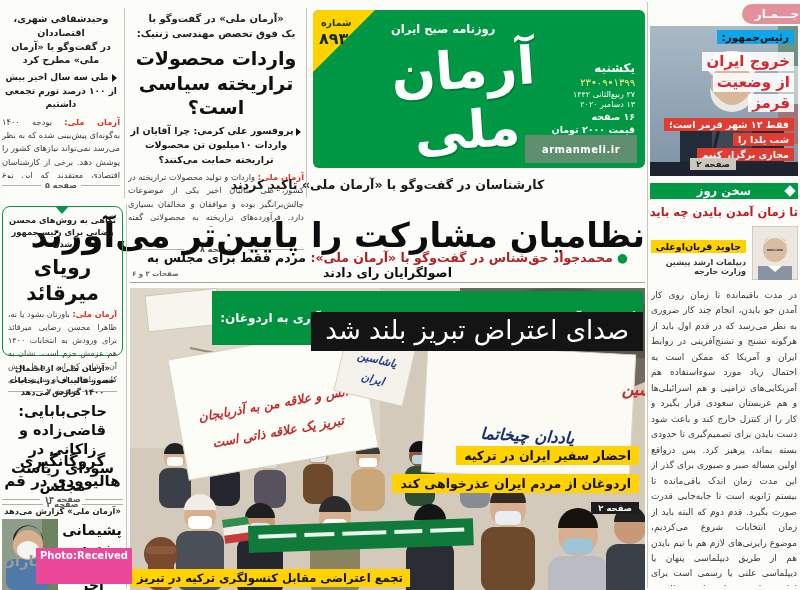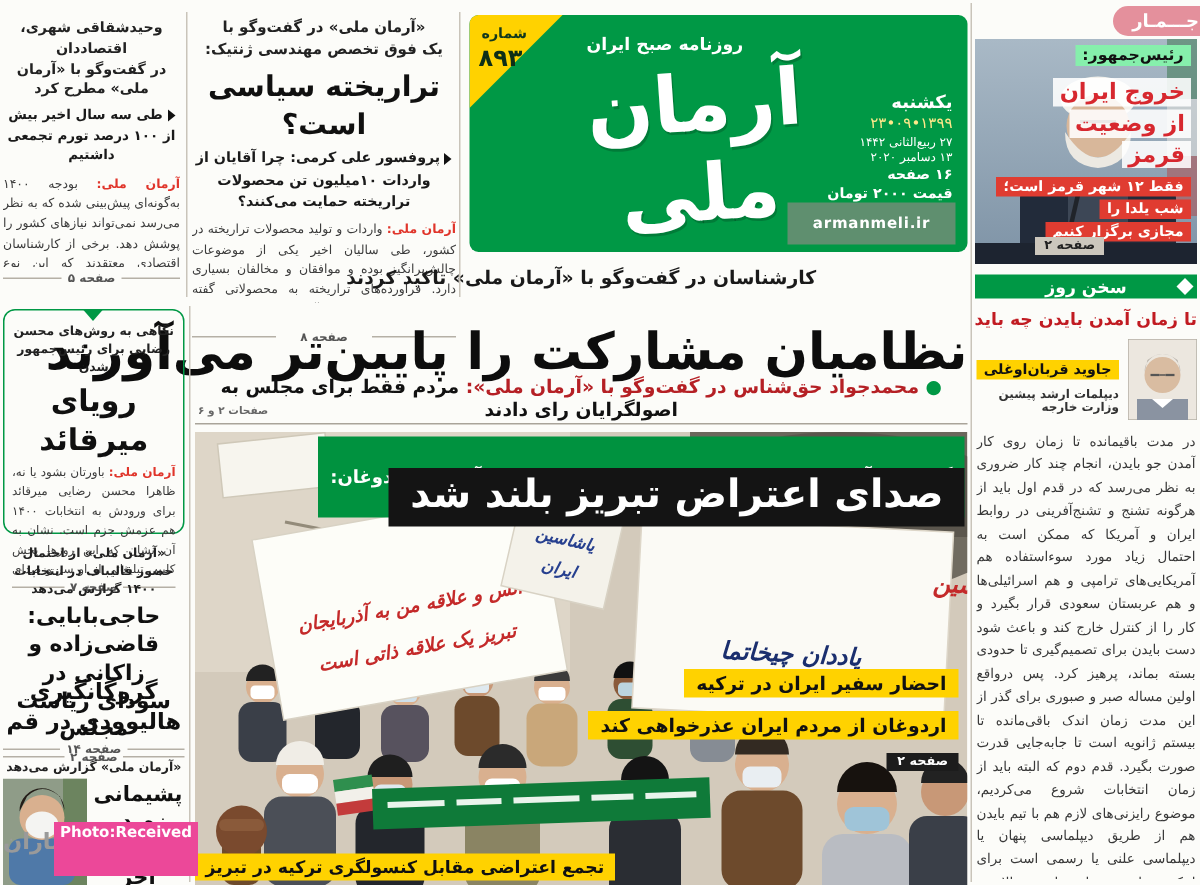--- a/index.html
+++ b/index.html
@@ -36,21 +36,21 @@
   
   .main-kicker { font-size:12.5px; font-weight:bold; color:#1a1a1a; text-align:center; }
   .main-headline { font-size:34px; font-weight:bold; color:#0d0d0d; text-align:center; white-space:nowrap; letter-spacing:-1px; }
   .bullet-row { font-size:12.5px; font-weight:bold; text-align:center; color:#111; }
   .bullet-dot { color:#009845; }
   .bullet-lead { color:#b52025; }
 
   
   .protest { left:130px; top:288px; width:515px; height:302px; overflow:hidden; }
   .protest-kicker { position:absolute; top:3px; right:2px; background:#00923f; color:#fff; font-weight:bold; font-size:12px; padding:20px 8px; }
-  .protest-headline { position:absolute; top:24px; right:2px; background:#141414; color:#fff; font-weight:bold; font-size:26px; padding:3px 14px 6px; letter-spacing:-.5px; }
+  .protest-headline { position:absolute; top:24px; right:2px; background:#141414; color:#fff; font-weight:normal; font-size:26px; padding:3px 14px 6px; letter-spacing:-.5px; }
   .ylabel { position:absolute; right:6px; background:#ffd200; color:#111; font-weight:bold; font-size:12.5px; padding:2px 8px; }
   .ppage { position:absolute; right:6px; background:#1c1c1c; color:#fff; font-weight:bold; font-size:8.5px; padding:1px 7px; }
   .pcaption { position:absolute; bottom:3px; left:0; background:#ffd200; color:#111; font-weight:bold; font-size:11.5px; padding:2px 7px; }
 
   
   .greenbox { position:absolute; left:2px; top:206px; width:121px; height:150px; border:1.5px solid #009845; border-radius:8px; padding:7px 5px 20px; }
   .greenbox .pointer { position:absolute; top:-1px; left:52px; width:0; height:0; border-left:7px solid transparent; border-right:7px solid transparent; border-top:8px solid #009845; }
   .kicker-xs { font-size:8.3px; font-weight:bold; color:#222; line-height:1.45; text-align:center; }
   .lh-head { font-weight:bold; color:#101010; text-align:center; line-height:1.3; }
   .chip-y { display:inline-block; background:#ffd200; color:#111; font-weight:bold; }
@@ -82,20 +82,21 @@
         <span class="dash"></span>
       </div>
   </div>
 
   <div class="abs" style="left:128px; top:12px; width:176px;">
     <div class="kicker-sm" style="font-size:10px;">
       <div>«آرمان ملی» در گفت‌وگو با</div>
       <div>یک فوق تخصص مهندسی ژنتیک:</div>
     </div>
     <div class="lh-head" style="font-size:19px; margin-top:5px;">
+      <div>واردات محصولات</div>
       <div>تراریخته سیاسی است؟</div>
     </div>
     <div class="lead-line" style="margin-top:4px; font-size:9.5px;"><span class="lead-marker"></span><span>پروفسور علی کرمی: چرا آقایان از واردات ۱۰میلیون تن محصولات تراریخته حمایت می‌کنند؟</span></div>
     <div class="bodytxt" style="height:56px; margin-top:4px;"><span class="lead-label">آرمان ملی:</span> <span>واردات و تولید محصولات تراریخته در کشور، طی سالیان اخیر یکی از موضوعات چالش‌برانگیز بوده و موافقان و مخالفان بسیاری دارد. فرآورده‌های تراریخته به محصولاتی گفته می‌شود که ساختار ژنتیکی آنها از...</span></div>
     <div class="pagerow" style="margin-top:18px;gap:16px;">
         <span class="dash"></span>
         <span>صفحه ۸</span>
         <span class="dash"></span>
       </div>
   </div>
@@ -138,21 +139,21 @@
         <rect x="62" y="96" width="40" height="30" fill="#3d4756"></rect>
         <ellipse cx="82" cy="40" rx="25" ry="15" fill="#f2f1ec"></ellipse>
         <circle cx="82" cy="58" r="21" fill="#d8b79a"></circle>
         <path d="M60 62 Q82 96 104 62 Q104 84 82 86 Q60 84 60 62 Z" fill="#ece9e2"></path>
         <line x1="70" y1="55" x2="94" y2="55" stroke="#5a4a3a" stroke-width="2"></line>
         <line x1="58" y1="150" x2="70" y2="98" stroke="#20242a" stroke-width="3"></line>
         <circle cx="70" cy="96" r="4" fill="#14161a"></circle>
         <rect x="0" y="136" width="148" height="14" fill="#1d2430"></rect>
       </g>
     </svg>
-    <div class="abs" style="top:4px; right:4px; background:#86efac; color:#111; font-size:10.5px; font-weight:bold; padding:1px 5px;">رئیس‌جمهور:</div>
+    <div class="abs" style="top:4px; right:4px; background:#0ea5e9; color:#111; font-size:10.5px; font-weight:bold; padding:1px 5px;">رئیس‌جمهور:</div>
     <div class="abs pres-chip-col" style="top:26px; right:4px;">
       <span class="pres-head-line">خروج ایران</span>
       <span class="pres-head-line">از وضعیت</span>
       <span class="pres-head-line">قرمز</span>
     </div>
     <div class="abs pres-chip-col" style="top:92px; right:4px;">
       <span class="pres-stm-line">فقط ۱۲ شهر قرمز است؛</span>
       <span class="pres-stm-line">شب یلدا را</span>
       <span class="pres-stm-line">مجازی برگزار کنیم</span>
     </div>

